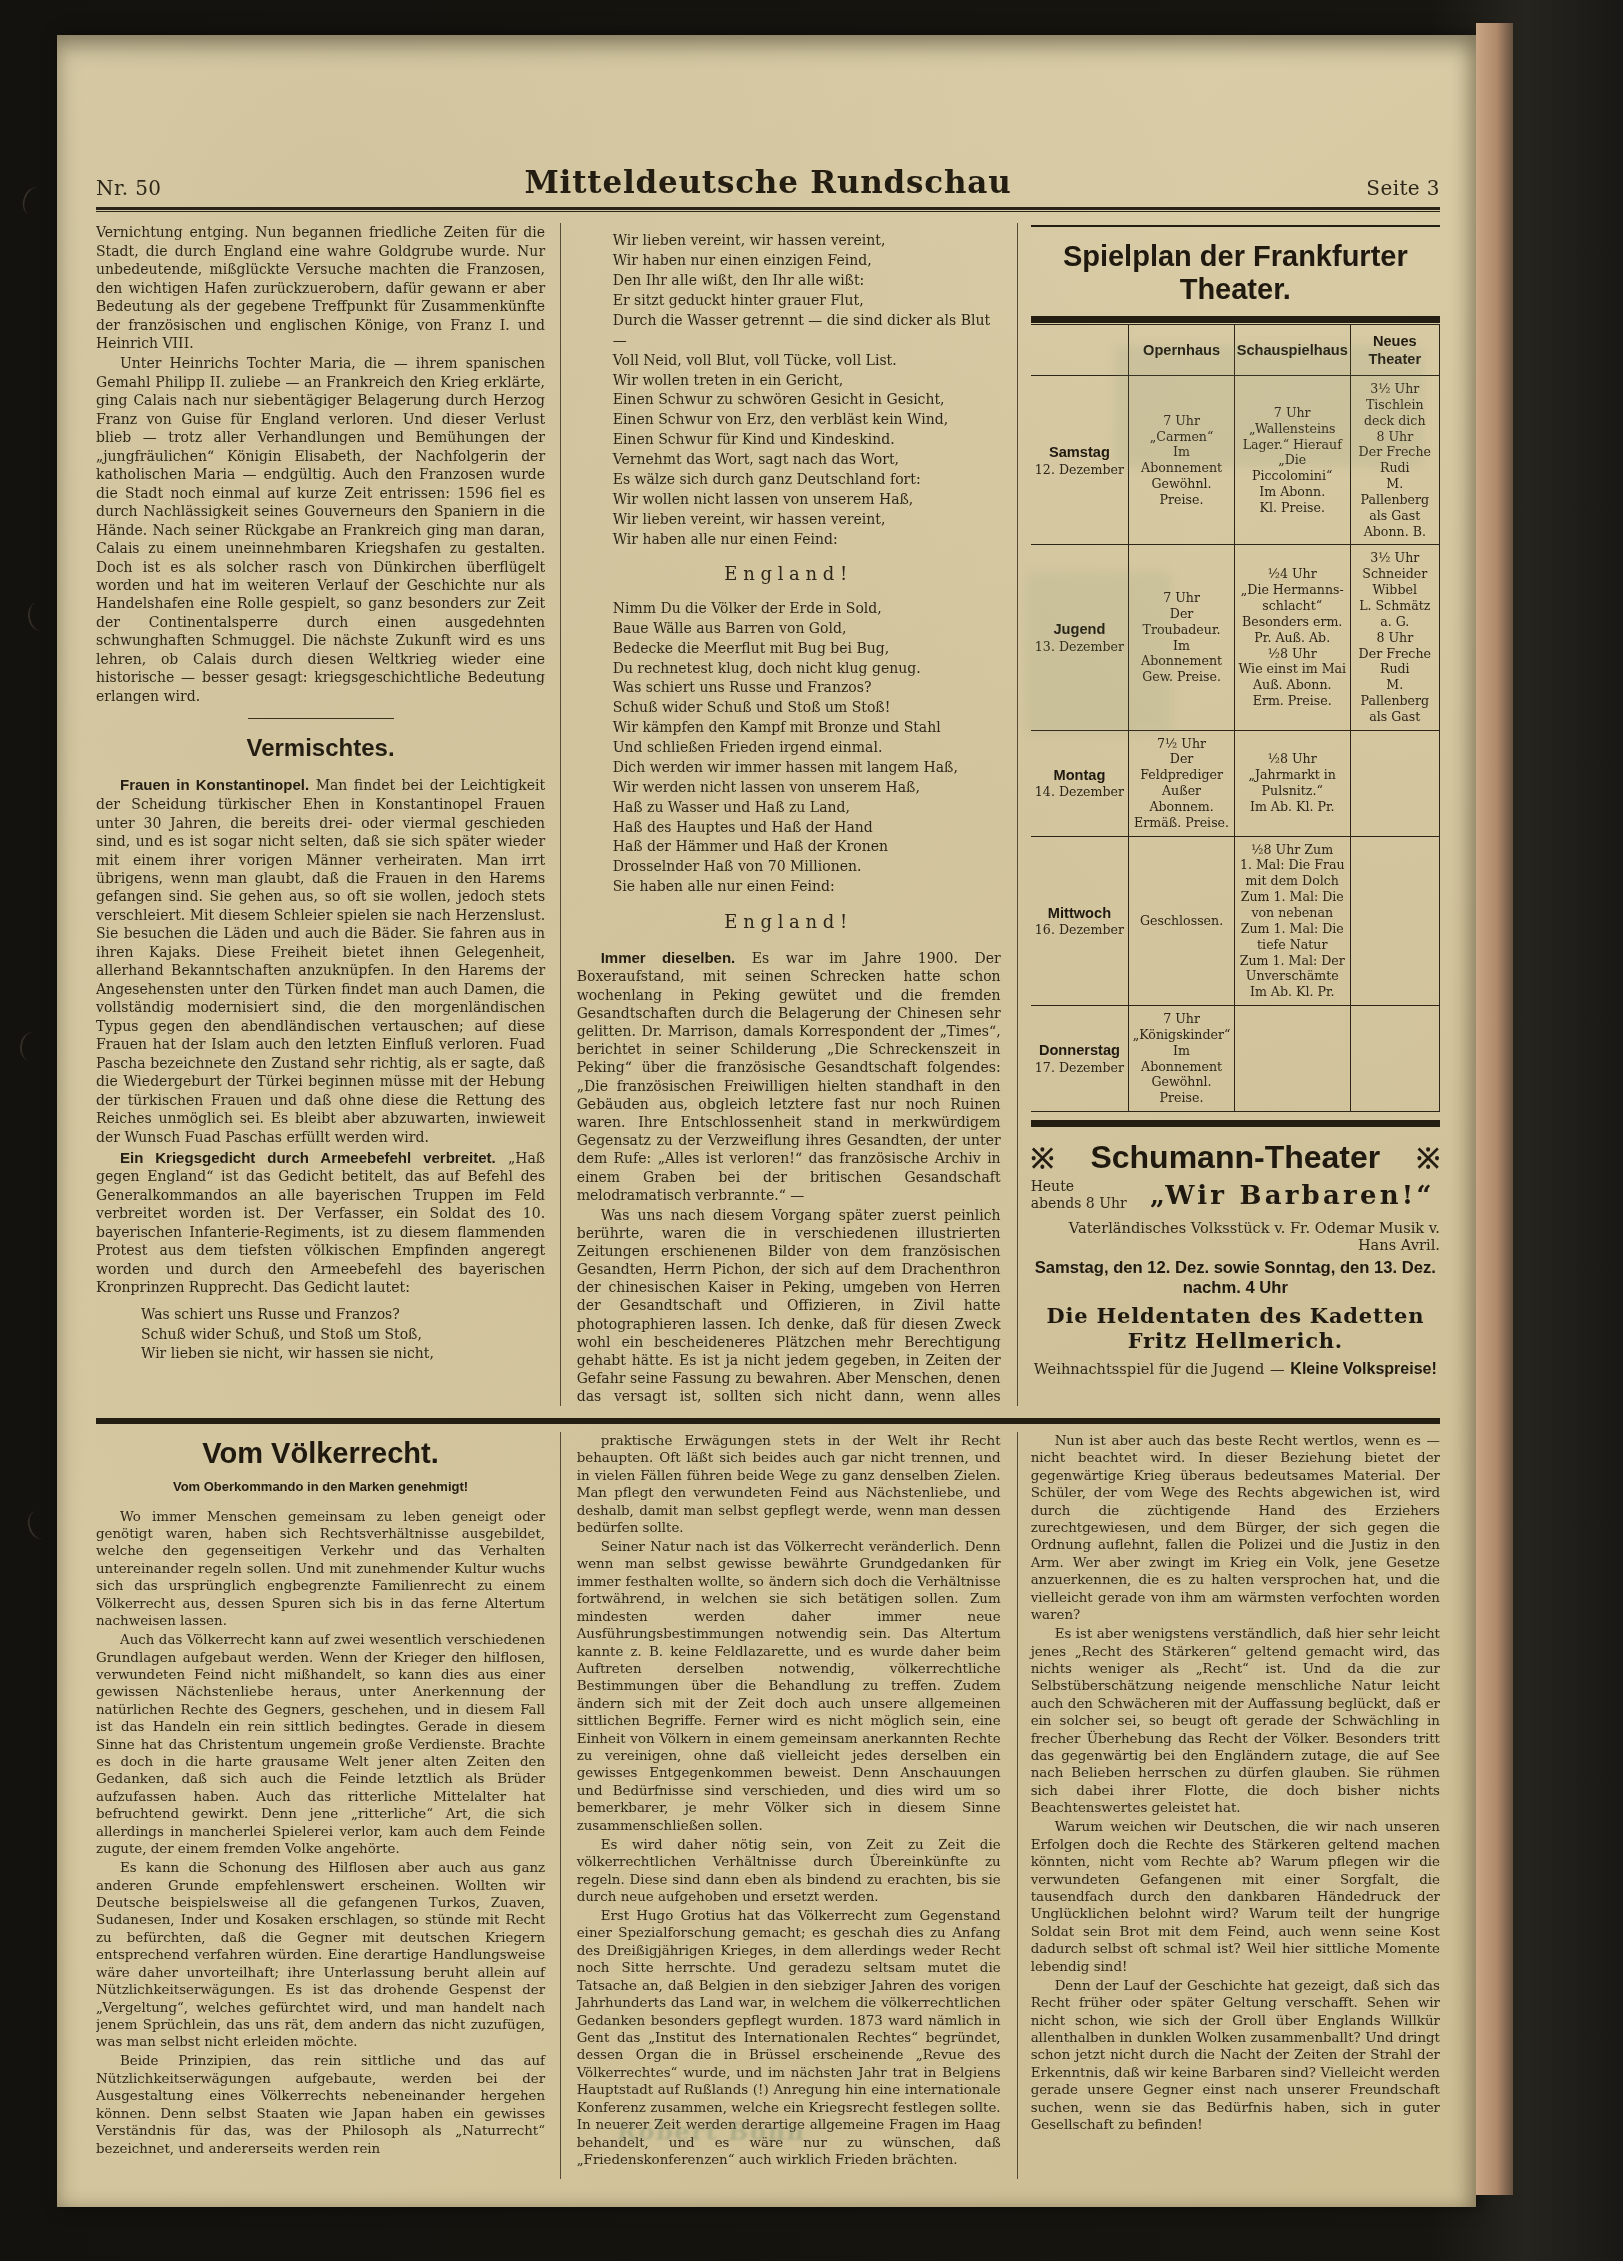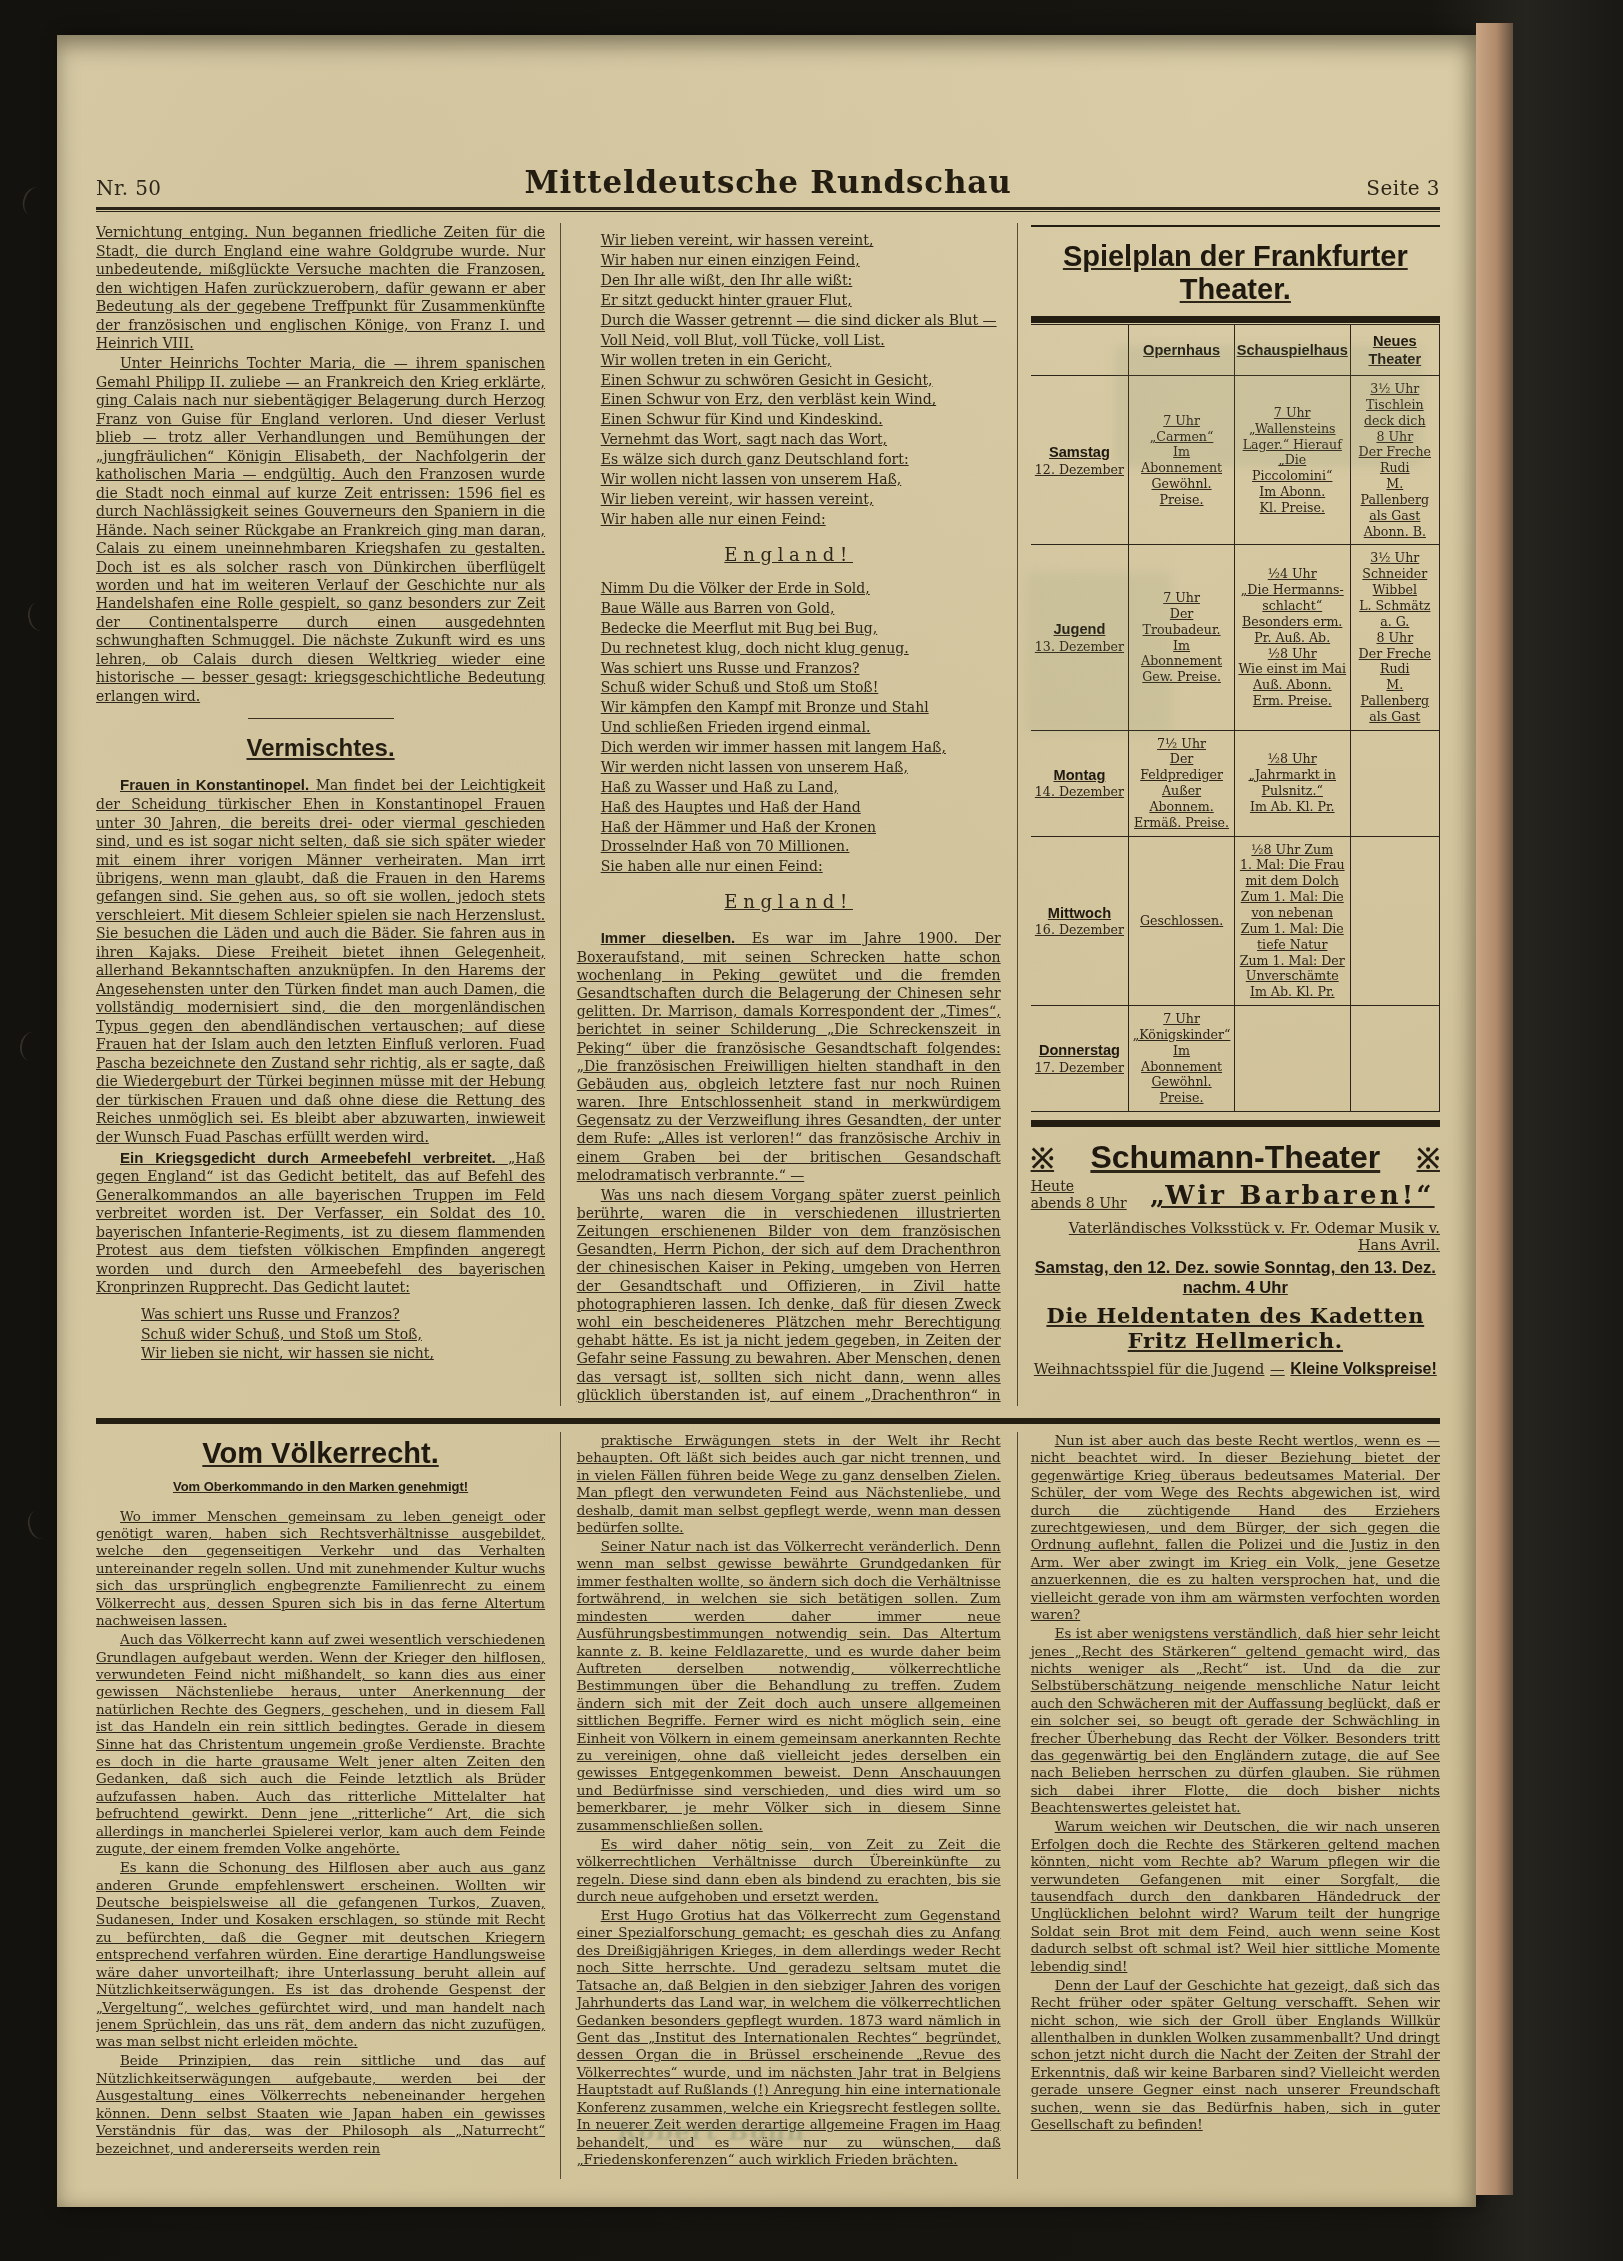--- a/index.html
+++ b/index.html
@@ -20,37 +20,37 @@
   .header{display:flex;align-items:flex-end;margin-top:120px;height:45px;}
   .issue,.pageno{font-size:20px;width:162px;letter-spacing:0.4px;}
   .pageno{text-align:right;}
   .masthead{flex:1;text-align:center;font-family:"DejaVu Serif",serif;font-weight:bold;
     font-size:31px;letter-spacing:0.8px;color:#241d12;}
   .header-rule{border-top:3.2px solid #2a2318;border-bottom:0.8px solid #2a2318;height:1.6px;margin:6.5px 0 11.4px 0;}
 
   
   .top-section{display:flex;height:1183px;overflow:hidden;}
   .bottom-section{display:flex;height:747px;overflow:hidden;margin-top:4.9px;}
-  .col{box-sizing:border-box;overflow:hidden;text-align:justify;text-decoration:underline;}
+  .col{box-sizing:border-box;overflow:hidden;text-align:justify;}
   .c1{width:34.5%;padding-right:14.6px;font-size:14px;line-height:1.32;}
   .c2{width:34%;padding:0 16px;border-left:1.6px solid rgba(52,43,28,.8);font-size:14px;line-height:1.3;}
   .c3{width:31.5%;padding-left:13px;border-left:1.6px solid rgba(52,43,28,.8);position:relative;}
   .b1{width:34.5%;padding-right:14.6px;font-size:13.4px;line-height:1.3;}
   .b2{width:34%;padding:0 16px;border-left:1.6px solid rgba(52,43,28,.8);font-size:13.4px;line-height:1.3;}
   .b3{width:31.5%;padding-left:13px;border-left:1.6px solid rgba(52,43,28,.8);font-size:13.4px;line-height:1.3;}
 
   .para{margin:0 0 1.6px 0;text-indent:24px;}
   .calais .para:first-child{text-indent:0;}
   .mini-rule{width:146px;margin:13px auto;border-top:1.6px solid #3a3122;}
   .sec-head{font-family:"Liberation Sans",sans-serif;font-weight:bold;text-align:center;
     font-size:24px;margin:4.9px 0 11.4px 0;color:#241d12;text-indent:0;}
   .item-title{font-family:"Liberation Sans",sans-serif;font-weight:bold;font-size:15px;color:#241d12;}
   .poem{margin:8px 0 0 45px;line-height:1.42;}
   .poem-line{text-align:left;text-indent:0;}
-  .poem2{margin-left:24px;line-height:1.42;}
+  .poem2{margin-left:36px;line-height:1.42;}
   .refrain{text-align:center;font-size:18px;letter-spacing:5.7px;margin:13px 0;text-indent:0;}
 
   
   .box-rule-thin{border-top:2.4px solid #241d12;margin:1.6px 0 0 0;}
   .spielplan-title{font-family:"Liberation Sans",sans-serif;font-weight:bold;font-size:29px;
     text-align:center;margin:13px 0 9.7px 0;color:#1f1910;}
   .heavy-bar{border-top:7.3px solid #241d12;margin:0 0 1.6px 0;}
   .theater-table{width:100%;border-collapse:collapse;font-size:12.6px;line-height:1.26;color:#2c2418;}
   .theater-table th,.theater-table td{border:1.6px solid #2c2418;text-align:center;vertical-align:middle;padding:4.9px 1.6px;}
   .theater-table th{font-family:"Liberation Sans",sans-serif;font-size:14.6px;padding:6.5px 1.6px;color:#1f1910;}

